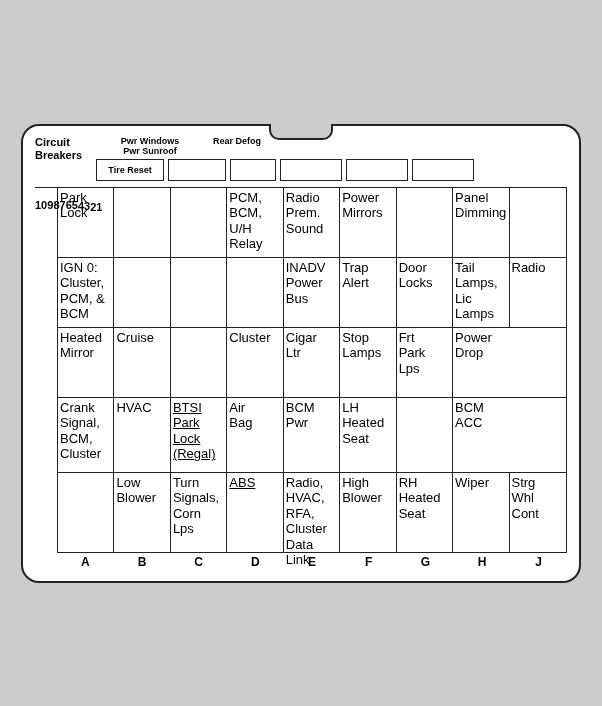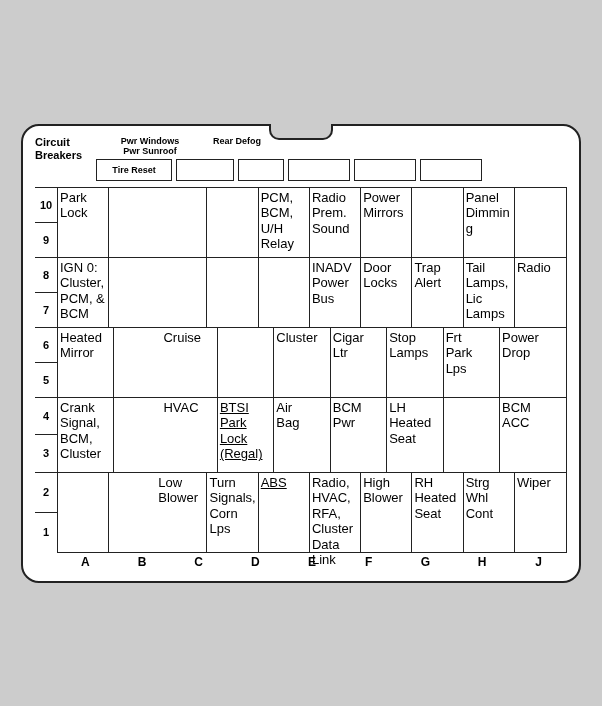--- a/index.html
+++ b/index.html
@@ -72,41 +72,41 @@
 
     .header-boxes {
       display: flex;
       gap: 4px;
     }
     .header-box {
       border: 1.5px solid #222;
       height: 22px;
     }
     .hb-tire-reset {
-      width: 76px;
+      width: 68px;
       display: flex;
       align-items: center;
       justify-content: center;
       font-size: 9px;
       font-weight: bold;
     }
     .hb-pwr1 { width: 58px; }
     .hb-pwr2 { width: 46px; }
     .hb-rear { width: 62px; }
     .hb-seat1 { width: 62px; }
     .hb-seat2 { width: 62px; }
 
     
     .main-grid {
       display: flex;
       gap: 0;
     }
     .row-numbers {
       display: flex;
-      flex-direction: column;
+      flex-direction: row;
       width: 22px;
       flex-shrink: 0;
     }
     .row-num-cell {
       display: flex;
       align-items: center;
       justify-content: center;
       font-size: 11px;
       font-weight: bold;
       border-top: 1px solid #222;
@@ -139,21 +139,21 @@
       border-right: none;
     }
 
     
     .double-row {
       min-height: 70px;
     }
 
     
     .col-a { width: 11.11%; }
-    .col-b { width: 11.11%; margin-left: 47px; }
+    .col-b { width: 11.11%; }
     .col-c { width: 11.11%; text-decoration: underline; }
     .col-d { width: 11.11%; }
     .col-e { width: 11.11%; }
     .col-f { width: 11.11%; }
     .col-g { width: 11.11%; }
     .col-h { width: 11.11%; }
     .col-j { width: 11.11%; }
 
     
     .col-labels {
@@ -222,22 +222,22 @@
           <div class="grid-cell col-g"></div>
           <div class="grid-cell col-h">Panel<br>Dimming</div>
           <div class="grid-cell col-j"></div>
         </div>
         <div class="grid-row double-row" style="height: 70px;">
           <div class="grid-cell col-a">IGN 0:<br>Cluster,<br>PCM, &amp;<br>BCM</div>
           <div class="grid-cell col-b"></div>
           <div class="grid-cell col-c"></div>
           <div class="grid-cell col-d"></div>
           <div class="grid-cell col-e">INADV<br>Power<br>Bus</div>
+          <div class="grid-cell col-g">Trap<br>Alert</div>
           <div class="grid-cell col-f">Door<br>Locks</div>
-          <div class="grid-cell col-g">Trap<br>Alert</div>
           <div class="grid-cell col-h">Tail<br>Lamps,<br>Lic<br>Lamps</div>
           <div class="grid-cell col-j">Radio</div>
         </div>
         <div class="grid-row double-row" style="height: 70px;">
           <div class="grid-cell col-a">Heated<br>Mirror</div>
           <div class="grid-cell col-b">Cruise</div>
           <div class="grid-cell col-c"></div>
           <div class="grid-cell col-d">Cluster</div>
           <div class="grid-cell col-e">Cigar<br>Ltr</div>
           <div class="grid-cell col-f">Stop<br>Lamps</div>
@@ -255,22 +255,22 @@
           <div class="grid-cell col-j">BCM<br>ACC</div>
         </div>
         <div class="grid-row double-row" style="height: 80px;">
           <div class="grid-cell col-a"></div>
           <div class="grid-cell col-b">Low<br>Blower</div>
           <div class="grid-cell col-d">Turn<br>Signals,<br>Corn Lps</div>
           <div class="grid-cell col-c">ABS</div>
           <div class="grid-cell col-e">Radio,<br>HVAC,<br>RFA,<br>Cluster<br>Data<br>Link</div>
           <div class="grid-cell col-f">High<br>Blower</div>
           <div class="grid-cell col-g">RH<br>Heated<br>Seat</div>
+          <div class="grid-cell col-j">Wiper</div>
           <div class="grid-cell col-h">Strg<br>Whl<br>Cont</div>
-          <div class="grid-cell col-j">Wiper</div>
         </div>
       </div>
   </div>
 
   <div class="col-labels">
     <div class="col-label-spacer"></div>
     <div class="col-labels-inner" id="col-labels-inner">
         <div class="col-label" style="flex: 1 1 0%;">A</div>
         <div class="col-label" style="flex: 1 1 0%;">B</div>
         <div class="col-label" style="flex: 1 1 0%;">C</div>

